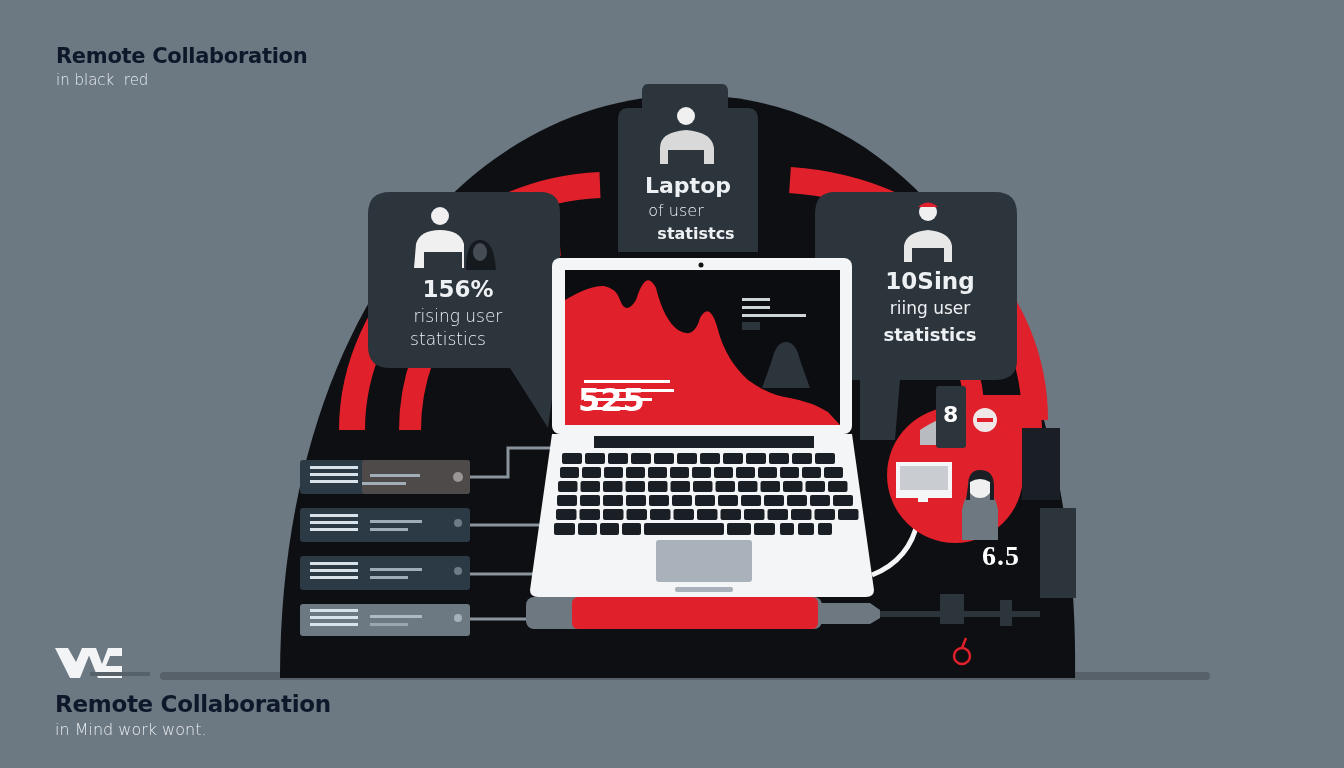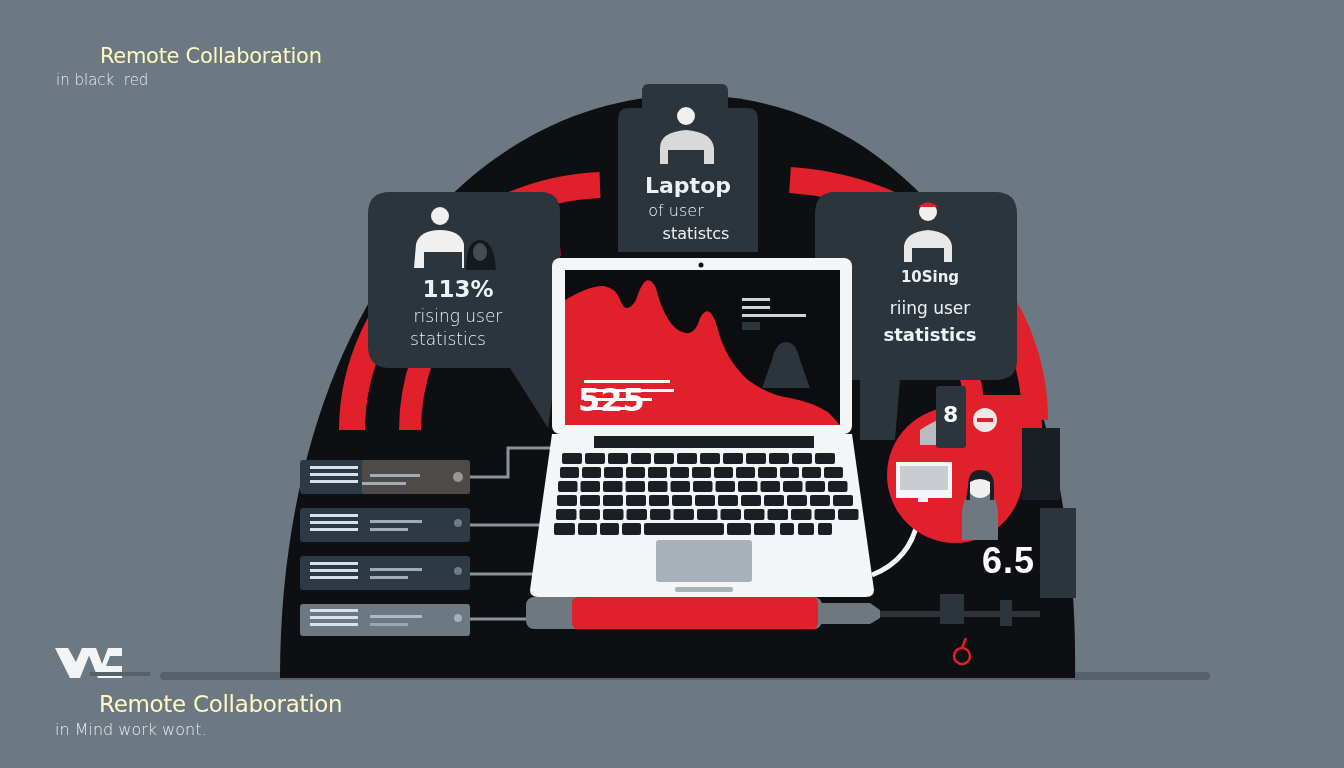--- a/index.html
+++ b/index.html
@@ -2,29 +2,29 @@
 <html><head>
   <meta charset="utf-8">
   <style>
     html, body { margin: 0; padding: 0; }
     body {
       width: 1344px; height: 768px; overflow: hidden; position: relative;
       background: #6c7882;
       font-family: "Liberation Sans", "DejaVu Sans", sans-serif;
     }
     .abs { position: absolute; }
-    .title { color: #fef9c3; font-weight: 400; font-family: "DejaVu Sans", sans-serif; letter-spacing: -0.3px; margin-left: 44px; }
+    .title { color: #0f172a; font-weight: 700; font-family: "DejaVu Sans", sans-serif; letter-spacing: -0.3px; }
     .subtitle { color: #e8ebee; font-family: "DejaVu Sans", sans-serif; font-weight: 300; }
 
     #scene { position: absolute; left: 0; top: 0; width: 1344px; height: 768px; }
 
     .bubble-text { position: absolute; color: #eef1f3; text-align: center; font-family: "DejaVu Sans", sans-serif; }
     .big { font-weight: 700; }
     .screen-num { position: absolute; color: #fff; font-weight: 700; font-size: 32px; font-family: "DejaVu Sans", sans-serif; margin-top: 41px; }
-    .stat-65 { position: absolute; color: #fff; font-weight: 700; font-size: 36px; font-family: Liberation Sans, sans-serif; letter-spacing: 1px; }
+    .stat-65 { position: absolute; color: #fff; font-weight: 700; font-size: 28px; font-family: Liberation Serif, serif; letter-spacing: 1px; }
   </style>
 </head>
 <body>
 
 <div class="abs title" style="left:56px; top:44px; font-size:21px;">Remote Collaboration</div>
 <div class="abs subtitle" style="left:56px; top:71px; font-size:15px; white-space:pre;">in black  red</div>
 
 <svg id="scene" viewBox="0 0 1344 768" xmlns="http://www.w3.org/2000/svg">
 
   <rect x="160" y="672" width="1050" height="8" rx="4" fill="#56616a"></rect>
@@ -240,27 +240,27 @@
 
   <g fill="#f2f4f6">
     <path d="M 55 648 L 68 648 L 76 662 L 82 648 L 92 648 L 80 678 L 70 678 Z"></path>
     <path d="M 86 648 L 96 648 L 102 664 L 108 648 L 122 648 L 122 656 L 110 656 L 106 666 L 122 666 L 122 678 L 98 678 Z"></path>
   </g>
   <rect x="90" y="672" width="60" height="4" fill="#56616a"></rect>
 </svg>
 
 <div class="bubble-text big" style="left:618px; top:173px; width:140px; font-size:22px;">Laptop</div>
 <div class="bubble-text" style="left:618px; top:201px; width:116px; font-size:16px; font-weight:300;">of user</div>
-<div class="bubble-text" style="left:618px; top:224px; width:156px; font-size:16px; font-weight:400;">statistcs</div>
-
-<div class="bubble-text big" style="left:368px; top:276px; width:180px; font-size:23px;">113%</div>
+<div class="bubble-text" style="left:618px; top:224px; width:156px; font-size:16px; font-weight:700;">statistcs</div>
+
+<div class="bubble-text big" style="left:368px; top:276px; width:180px; font-size:23px;">156%</div>
 <div class="bubble-text" style="left:368px; top:306px; width:180px; font-size:17px; font-weight:300;">rising user</div>
 <div class="bubble-text" style="left:358px; top:329px; width:180px; font-size:17px; font-weight:300;">statistics</div>
 
-<div class="bubble-text big" style="left:840px; top:268px; width:180px; font-size:15px;">10Sing</div>
+<div class="bubble-text big" style="left:840px; top:268px; width:180px; font-size:23px;">10Sing</div>
 <div class="bubble-text" style="left:840px; top:298px; width:180px; font-size:17px; font-weight:400;">riing user</div>
 <div class="bubble-text big" style="left:840px; top:324px; width:180px; font-size:18px;">statistics</div>
 
 <div class="screen-num" style="left:578px; top:340px;">525</div>
 <div class="stat-65" style="left:982px; top:540px;">6.5</div>
 <div class="abs" style="left:943px; top:402px; color:#fff; font-weight:700; font-size:22px; font-family:'DejaVu Sans',sans-serif;">8</div>
 
 <div class="abs title" style="left:55px; top:691px; font-size:23px;">Remote Collaboration</div>
 <div class="abs subtitle" style="left:55px; top:720px; font-size:16px;">in Mind work wont.</div>
 

